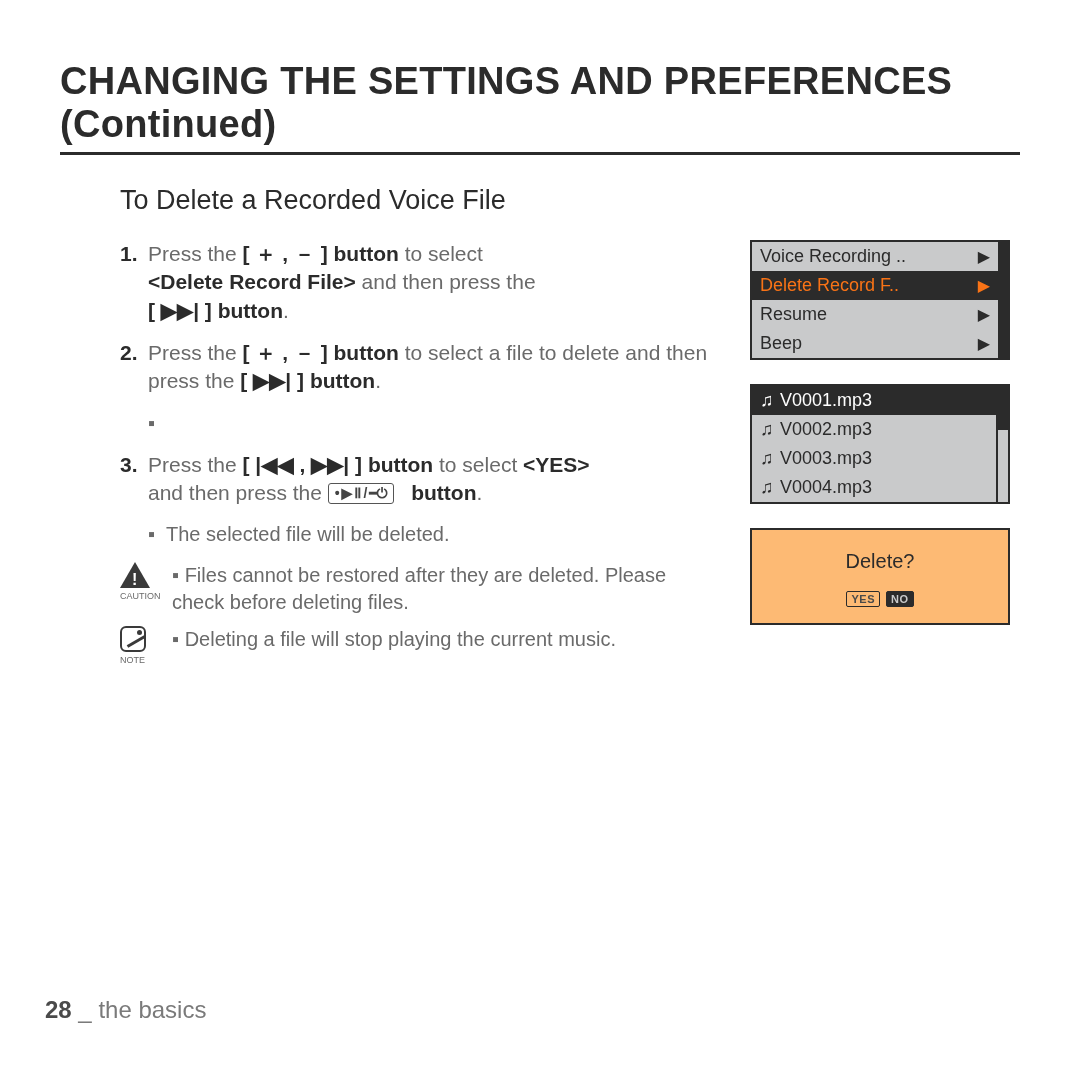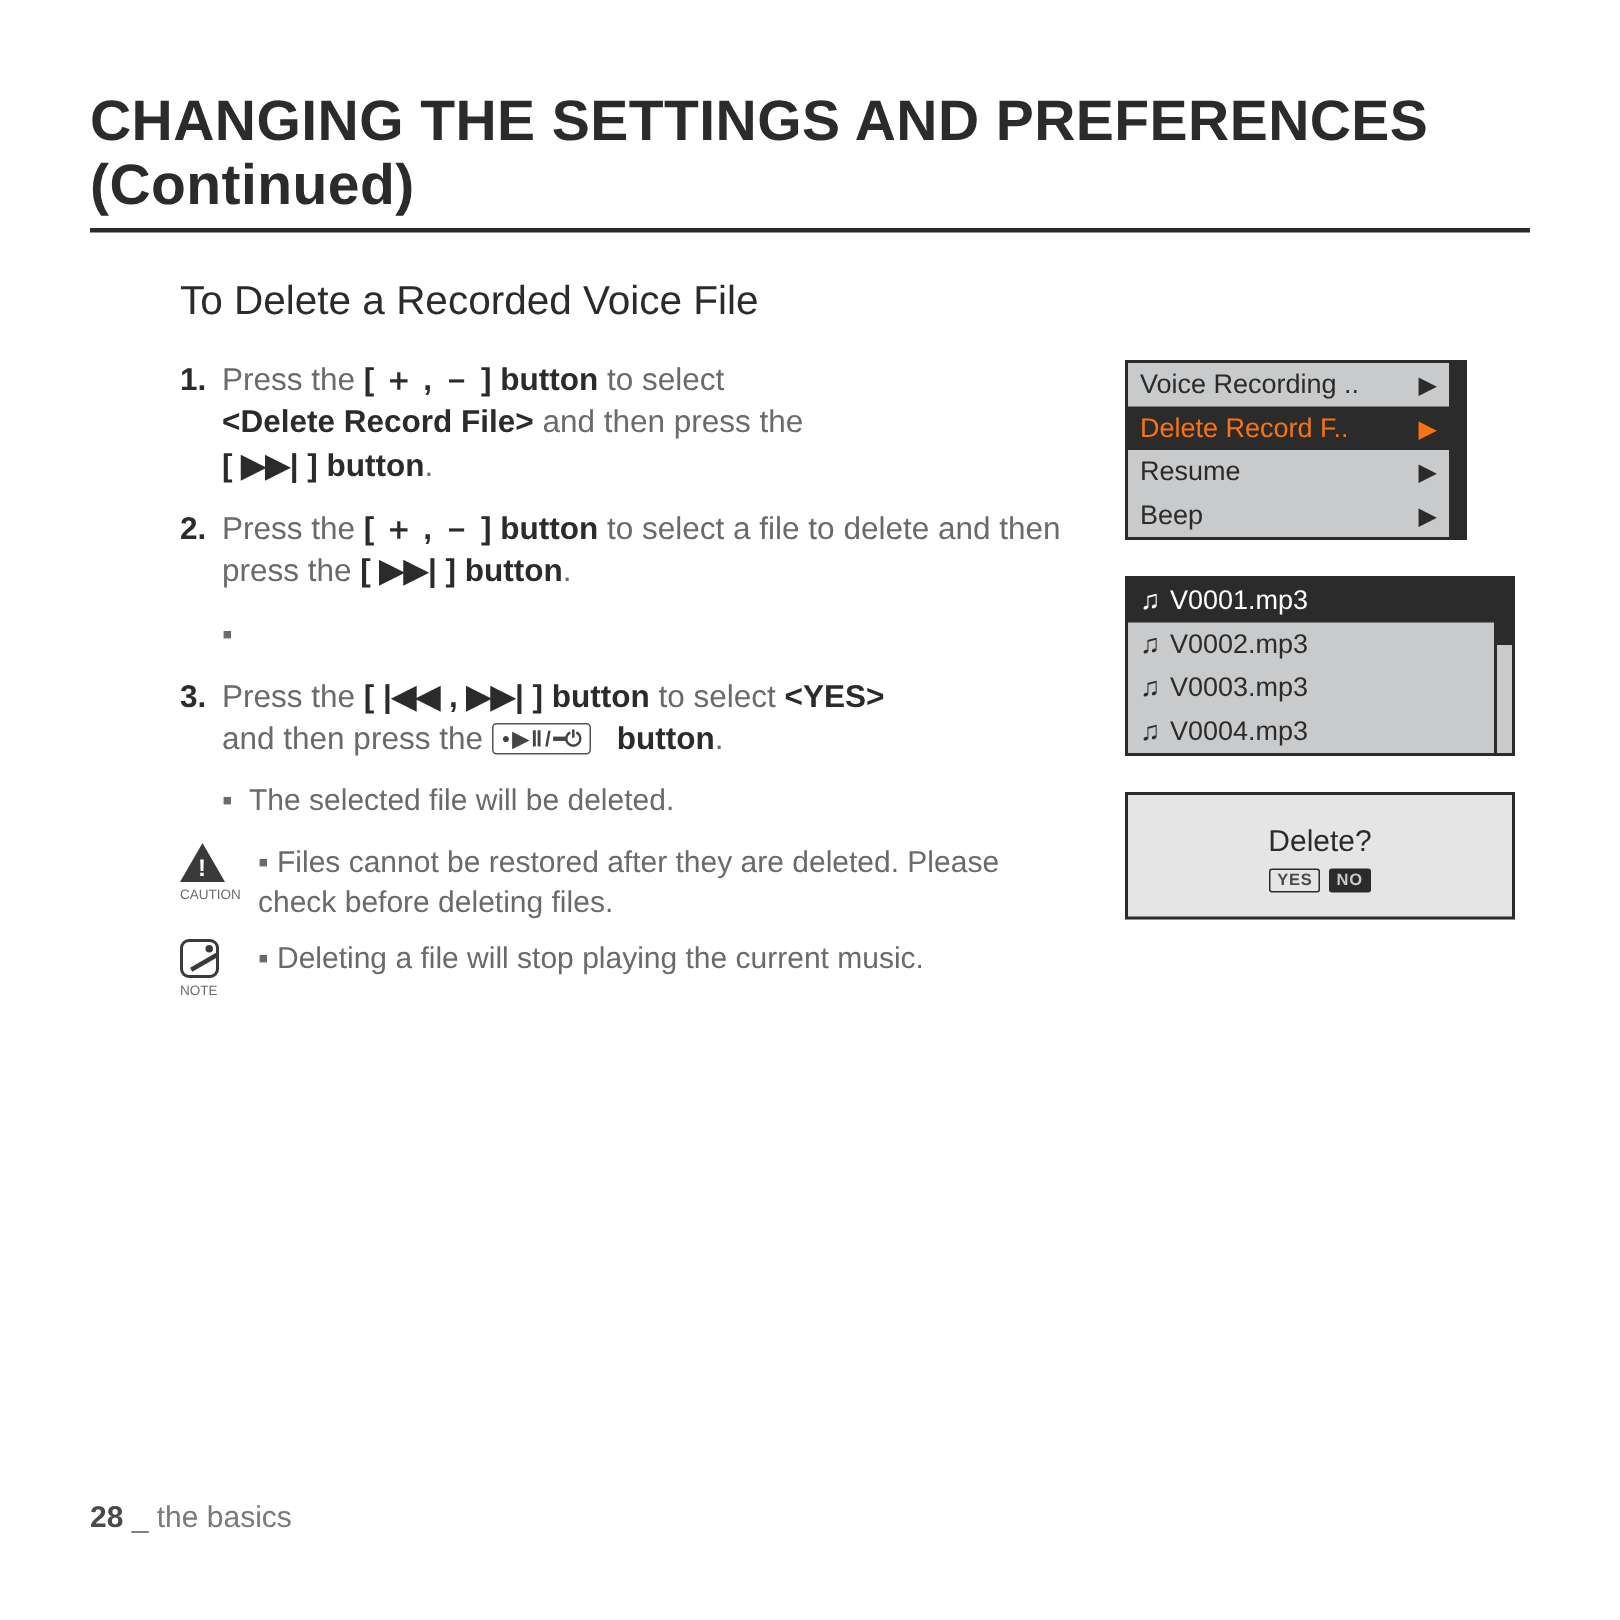--- a/index.html
+++ b/index.html
@@ -39,42 +39,42 @@
   .callout { display: flex; align-items: flex-start; gap: 12px; margin-bottom: 10px; font-size: 20px; }
   .callout-icon { width: 40px; display: flex; flex-direction: column; align-items: flex-start; font-size: 9px; gap: 2px; }
   .tri-icon { width: 0; height: 0; border-left: 15px solid transparent; border-right: 15px solid transparent; border-bottom: 26px solid #3a3a3a; position: relative; }
   .tri-icon::after { content: "!"; position: absolute; left: -3px; top: 7px; color: #fff; font-size: 16px; font-weight: 800; }
   .note-icon { width: 26px; height: 26px; border: 2.5px solid #3a3a3a; border-radius: 6px; position: relative; }
   .note-icon::before { content: ""; position: absolute; left: 4px; top: 12px; width: 20px; height: 2.5px; background: #3a3a3a; transform: rotate(-30deg); }
   .note-icon::after { content: ""; position: absolute; right: 2px; top: 2px; width: 5px; height: 5px; background: #3a3a3a; border-radius: 50%; }
   .callout-text { flex: 1; }
   .play-btn-box { display: inline-block; border: 1.5px solid #555; border-radius: 3px; padding: 0 6px; font-size: 14px; vertical-align: 2px; letter-spacing: -1px; font-weight: 700; color: #444; }
   .screens { width: 270px; display: flex; flex-direction: column; gap: 24px; }
-  .screen { width: 228px; border: 2.5px solid #2b2b2b; background: #c9cacb; font-size: 18px; color: #2b2b2b; }
+  .screen { width: 260px; border: 2.5px solid #2b2b2b; background: #c9cacb; font-size: 18px; color: #2b2b2b; }
   .menu-row { display: flex; align-items: center; justify-content: space-between; padding: 4px 8px; border-bottom: 0; height: 29px; }
   .menu-row.sel { background: #2b2b2b; color: #f97316; }
   .arrow-right { font-size: 16px; }
   .scroll-col { width: 10px; background: #2b2b2b; }
   .screen1-body { display: flex; }
   .screen1-list { flex: 1; }
   .screen2 { width: 260px; border: 2.5px solid #2b2b2b; background: #c9cacb; font-size: 18px; }
   .screen2-body { display: flex; }
   .screen2-list { flex: 1; }
   .file-row { display: flex; align-items: center; gap: 6px; padding: 3px 8px; height: 29px; color: #2b2b2b; }
   .file-row.sel { background: #2b2b2b; color: #fff; }
   .music-icon { display: inline-flex; width: 14px; }
   .scroll-track { width: 12px; background: #c9cacb; border-left: 2px solid #2b2b2b; display: flex; flex-direction: column; }
   .scroll-thumb { background: #2b2b2b; flex: 0 0 38%; border: 1.5px solid #2b2b2b; }
   .scroll-space { flex: 1; }
-  .screen3 { width: 260px; border: 2.5px solid #2b2b2b; background: #e5e5e5; display: flex; flex-direction: column; align-items: center; padding: 20px 0 16px; gap: 6px; }
+  .screen3 { width: 260px; border: 2.5px solid #2b2b2b; background: #fdba74; display: flex; flex-direction: column; align-items: center; padding: 20px 0 16px; gap: 18px; }
   .delete-q { font-size: 20px; color: #2b2b2b; }
   .yesno { display: flex; gap: 6px; }
   .chip { font-size: 11px; font-weight: 800; border: 1.5px solid #2b2b2b; border-radius: 2px; padding: 1px 4px; letter-spacing: 0.5px; }
   .chip.inv { background: #2b2b2b; color: #c9cacb; }
-  .footer { position: absolute; bottom: 56px; left: 60px; font-size: 20px; color: #7a7a7a; }
+  .footer { position: absolute; bottom: 56px; left: 45px; font-size: 24px; color: #7a7a7a; }
   .footer .pnum { font-weight: 800; color: #4a4a4a; }
   .glyph { font-family: Arial, sans-serif; font-weight: 900; color: #2b2b2b; }
 </style>
 </head>
 <body>
 
 <h1 class="page-title">CHANGING THE SETTINGS AND PREFERENCES (Continued)</h1>
 
 <h2 class="section-title">To Delete a Recorded Voice File</h2>
 

